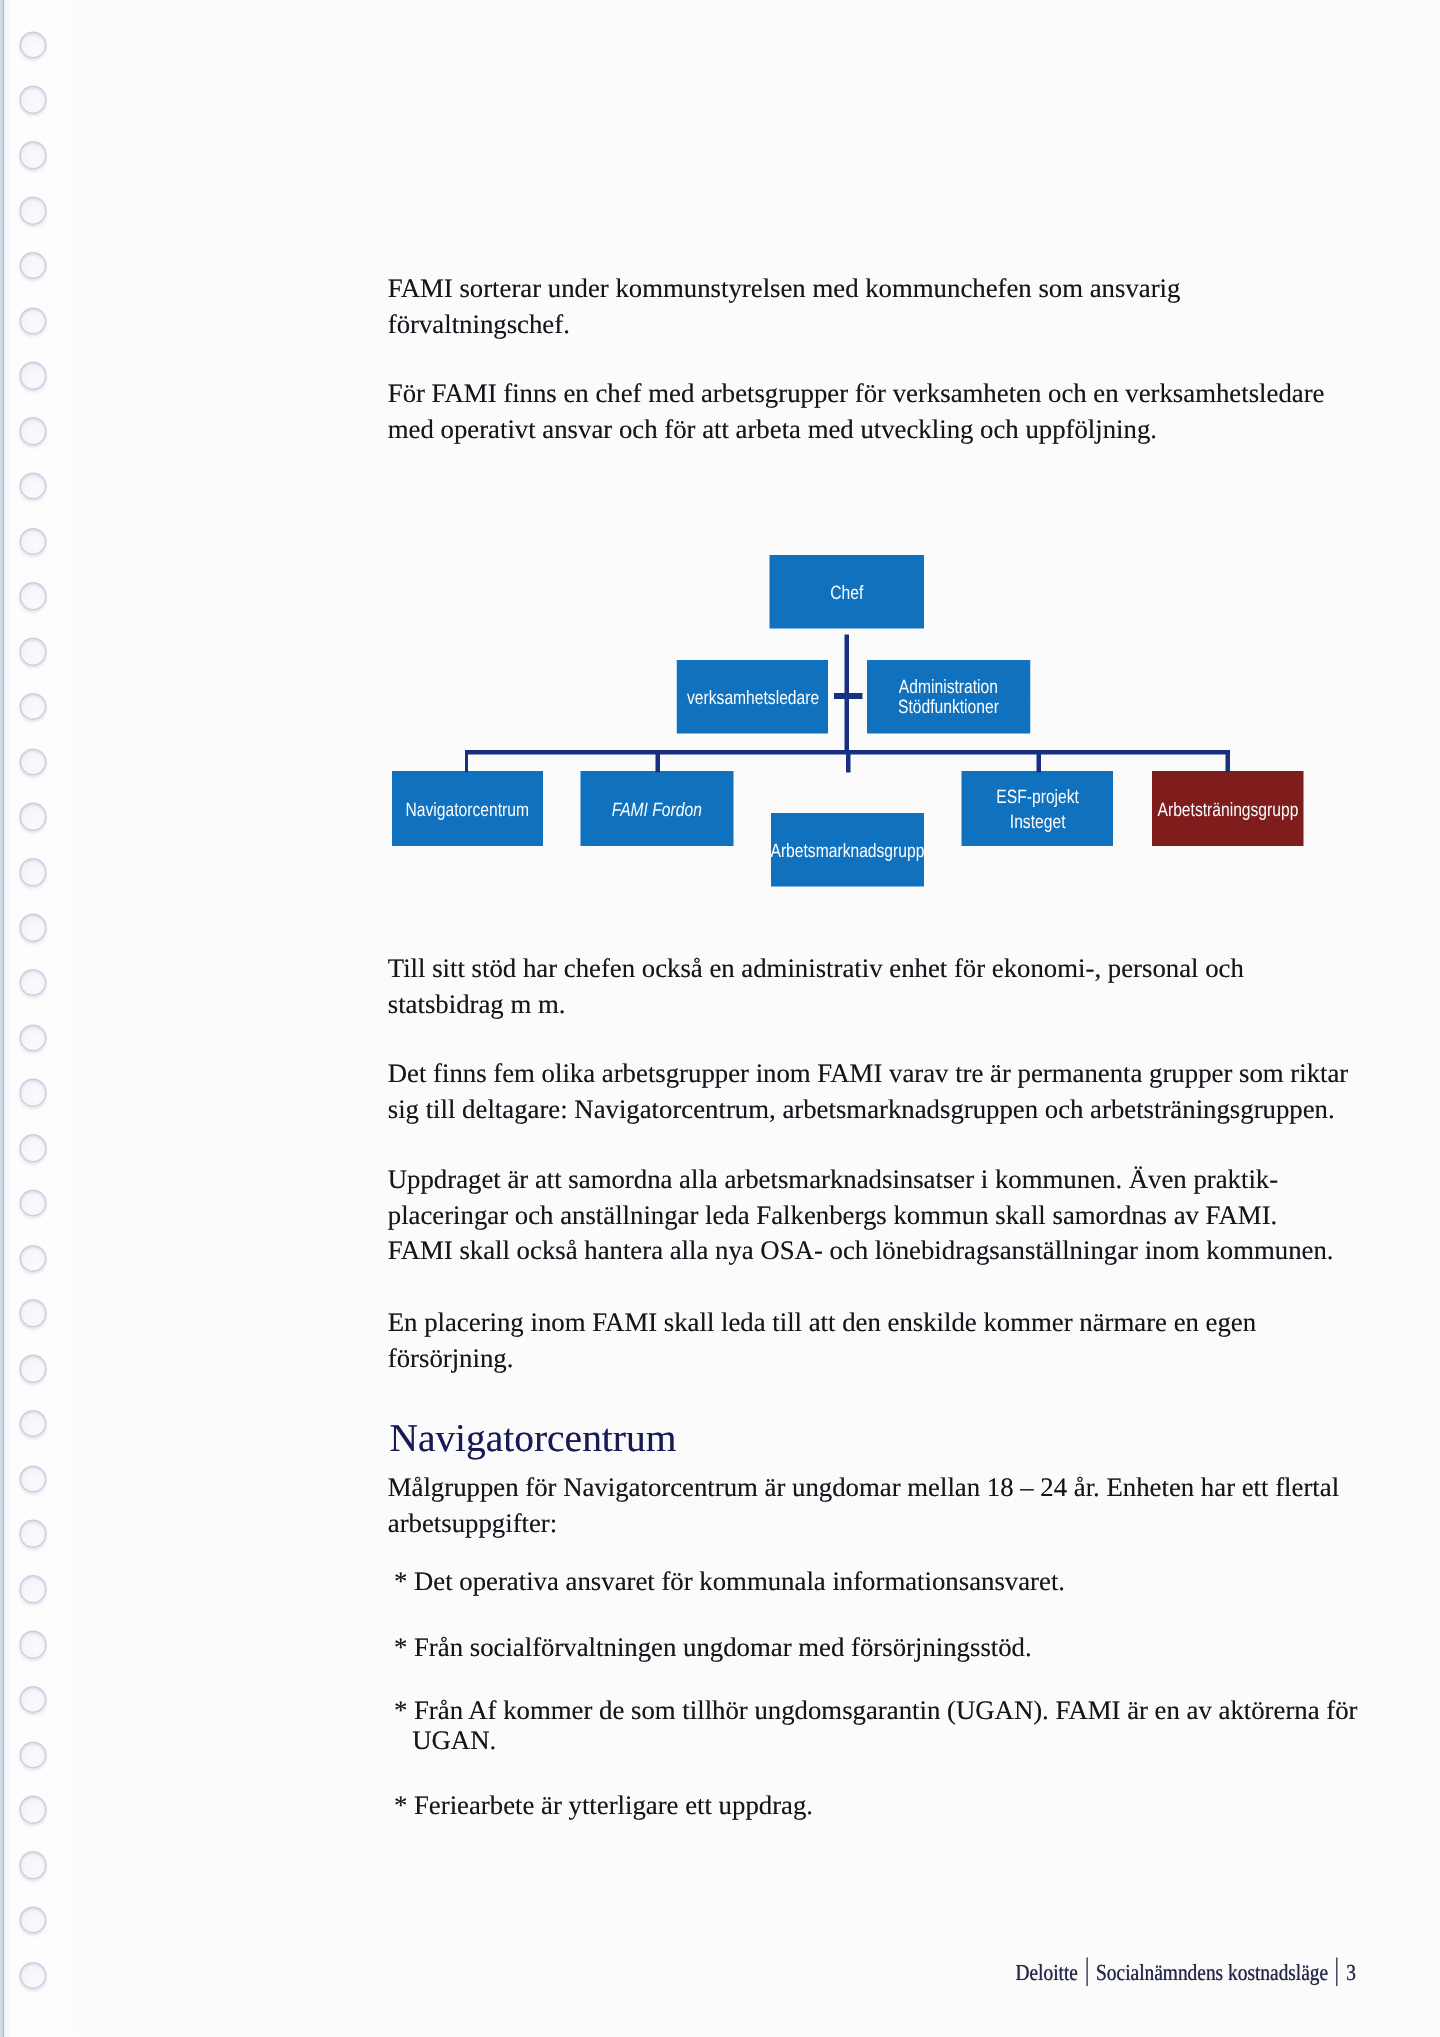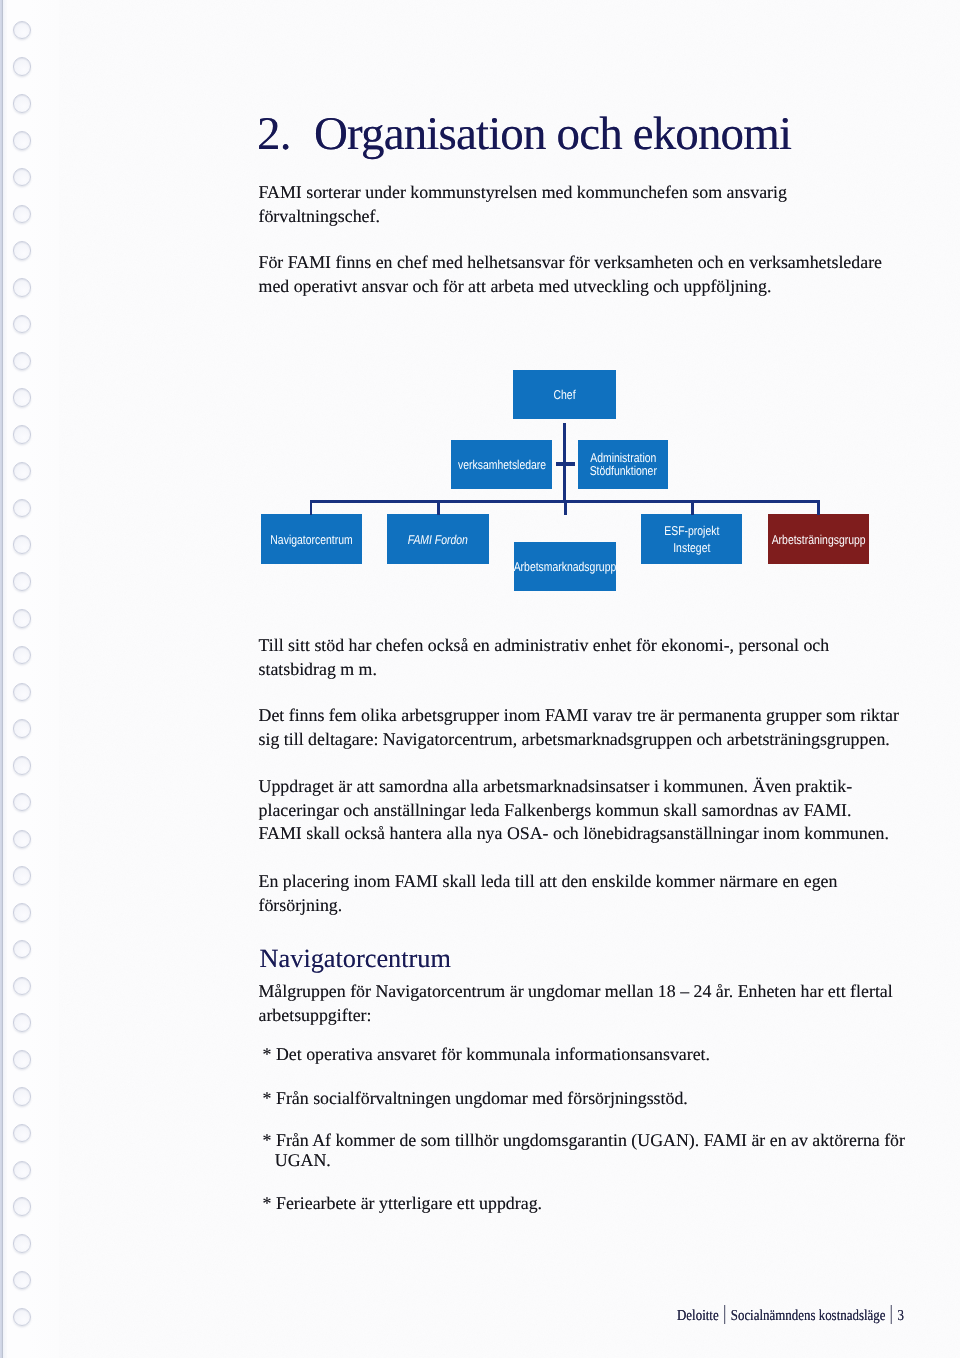--- a/index.html
+++ b/index.html
@@ -97,28 +97,25 @@
       <div class="hole" style="left: 12.5px; top: 1050.26px;"></div>
       <div class="hole" style="left: 12.5px; top: 1087.03px;"></div>
       <div class="hole" style="left: 12.5px; top: 1123.8px;"></div>
       <div class="hole" style="left: 12.5px; top: 1160.57px;"></div>
       <div class="hole" style="left: 12.5px; top: 1197.34px;"></div>
       <div class="hole" style="left: 12.5px; top: 1234.11px;"></div>
       <div class="hole" style="left: 12.5px; top: 1270.88px;"></div>
       <div class="hole" style="left: 12.5px; top: 1307.65px;"></div>
     </div>
 
-  <div class="h1" style="left:257px;top:110.6px;">
-    <span>2.</span><span style="display:inline-block;width:23.5px"></span><span>Organisation och ekonomi</span>
-  </div>
 
   <div id="bodylines" style="filter:blur(0.18px);">
       <div class="ln" style="left: 258.5px; top: 183.9px;">FAMI sorterar under kommunstyrelsen med kommunchefen som ansvarig</div>
       <div class="ln" style="left: 258.5px; top: 207.8px;">förvaltningschef.</div>
-      <div class="ln" style="left: 258.5px; top: 254.4px;">För FAMI finns en chef med helhetsansvar för verksamheten och en verksamhetsledare</div>
+      <div class="ln" style="left: 258.5px; top: 254.4px;">För FAMI finns en chef med arbetsgrupper för verksamheten och en verksamhetsledare</div>
       <div class="ln" style="left: 258.5px; top: 278.3px;">med operativt ansvar och för att arbeta med utveckling och uppföljning.</div>
       <div class="ln" style="left: 258.5px; top: 637.4px;">Till sitt stöd har chefen också en administrativ enhet för ekonomi-, personal och</div>
       <div class="ln" style="left: 258.5px; top: 661.3px;">statsbidrag m m.</div>
       <div class="ln" style="left: 258.5px; top: 707.1px;">Det finns fem olika arbetsgrupper inom FAMI varav tre är permanenta grupper som riktar</div>
       <div class="ln" style="left: 258.5px; top: 730.8px;">sig till deltagare: Navigatorcentrum, arbetsmarknadsgruppen och arbetsträningsgruppen.</div>
       <div class="ln" style="left: 258.5px; top: 778.3px;">Uppdraget är att samordna alla arbetsmarknadsinsatser i kommunen. Även praktik-</div>
       <div class="ln" style="left: 258.5px; top: 802.2px;">placeringar och anställningar leda Falkenbergs kommun skall samordnas av FAMI.</div>
       <div class="ln" style="left: 258.5px; top: 825.2px;">FAMI skall också hantera alla nya OSA- och lönebidragsanställningar inom kommunen.</div>
       <div class="ln" style="left: 258.5px; top: 872.7px;">En placering inom FAMI skall leda till att den enskilde kommer närmare en egen</div>
       <div class="ln" style="left: 258.5px; top: 896.6px;">försörjning.</div>
@@ -142,21 +139,21 @@
       <div class="box" style="left: 513.1px; top: 369.7px; width: 102.9px; height: 49.1px; background: rgb(16, 113, 191);">
         <span>
           <span>Chef</span>
         </span>
       </div>
       <div class="box" style="left: 450.8px; top: 439.5px; width: 101.6px; height: 49px; background: rgb(16, 113, 191);">
         <span>
           <span>verksamhetsledare</span>
         </span>
       </div>
-      <div class="box" style="left: 577.9px; top: 439.5px; width: 90px; height: 49px; background: rgb(16, 113, 191); line-height: 13.2px;">
+      <div class="box" style="left: 577.9px; top: 439.5px; width: 109px; height: 49px; background: rgb(16, 113, 191); line-height: 13.2px;">
         <span>
           <span>Administration</span>
           <span>Stödfunktioner</span>
         </span>
       </div>
       <div class="box" style="left: 260.6px; top: 514.4px; width: 101.6px; height: 49.3px; background: rgb(16, 113, 191);">
         <span>
           <span>Navigatorcentrum</span>
         </span>
       </div>

